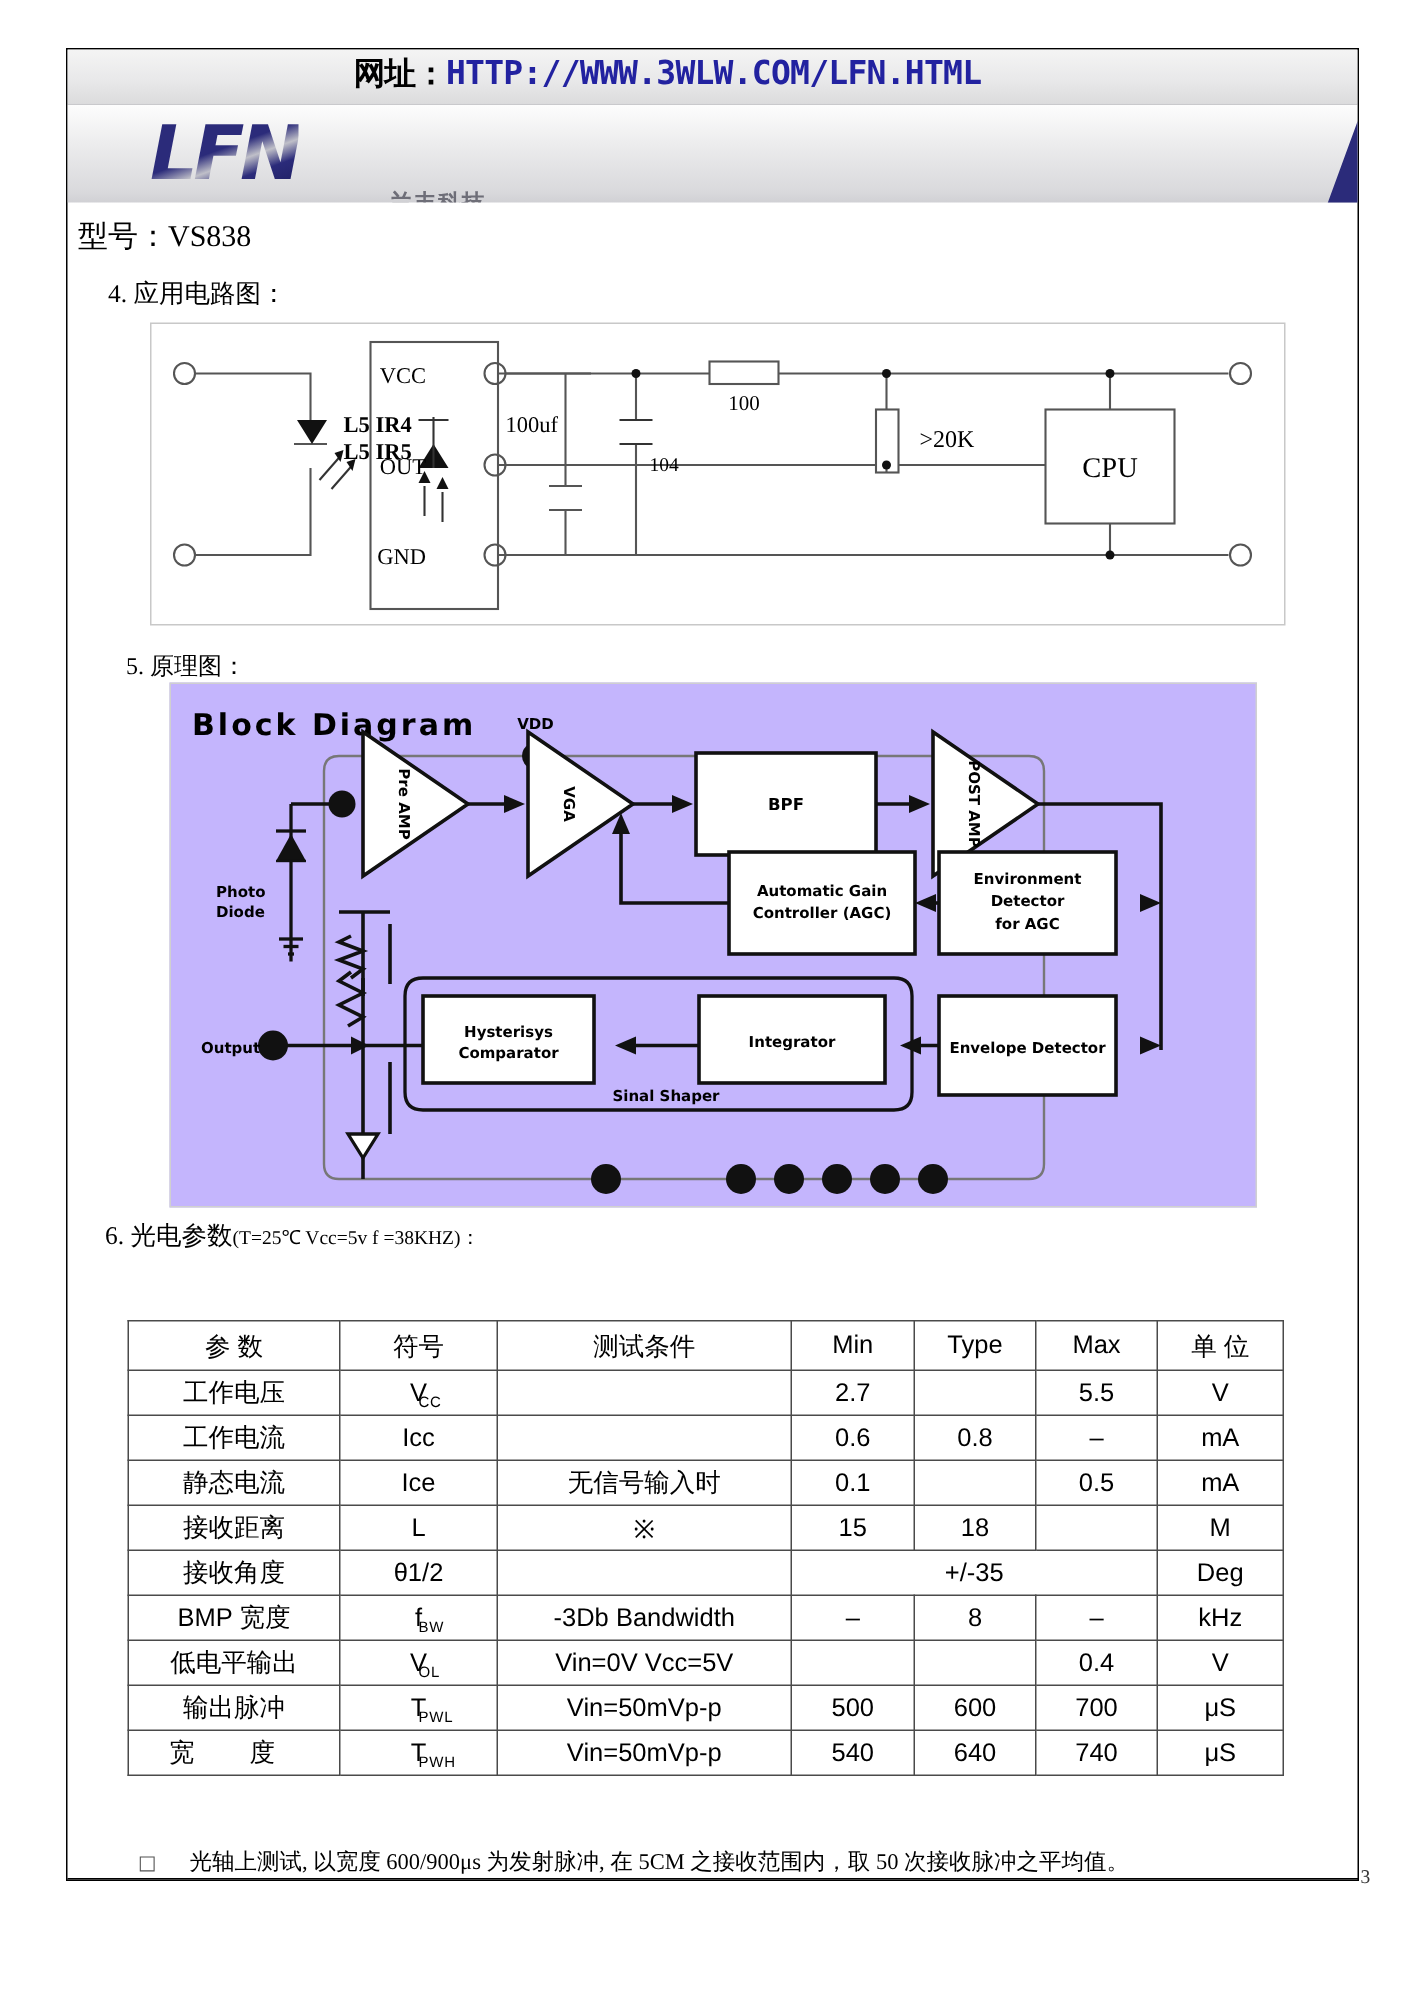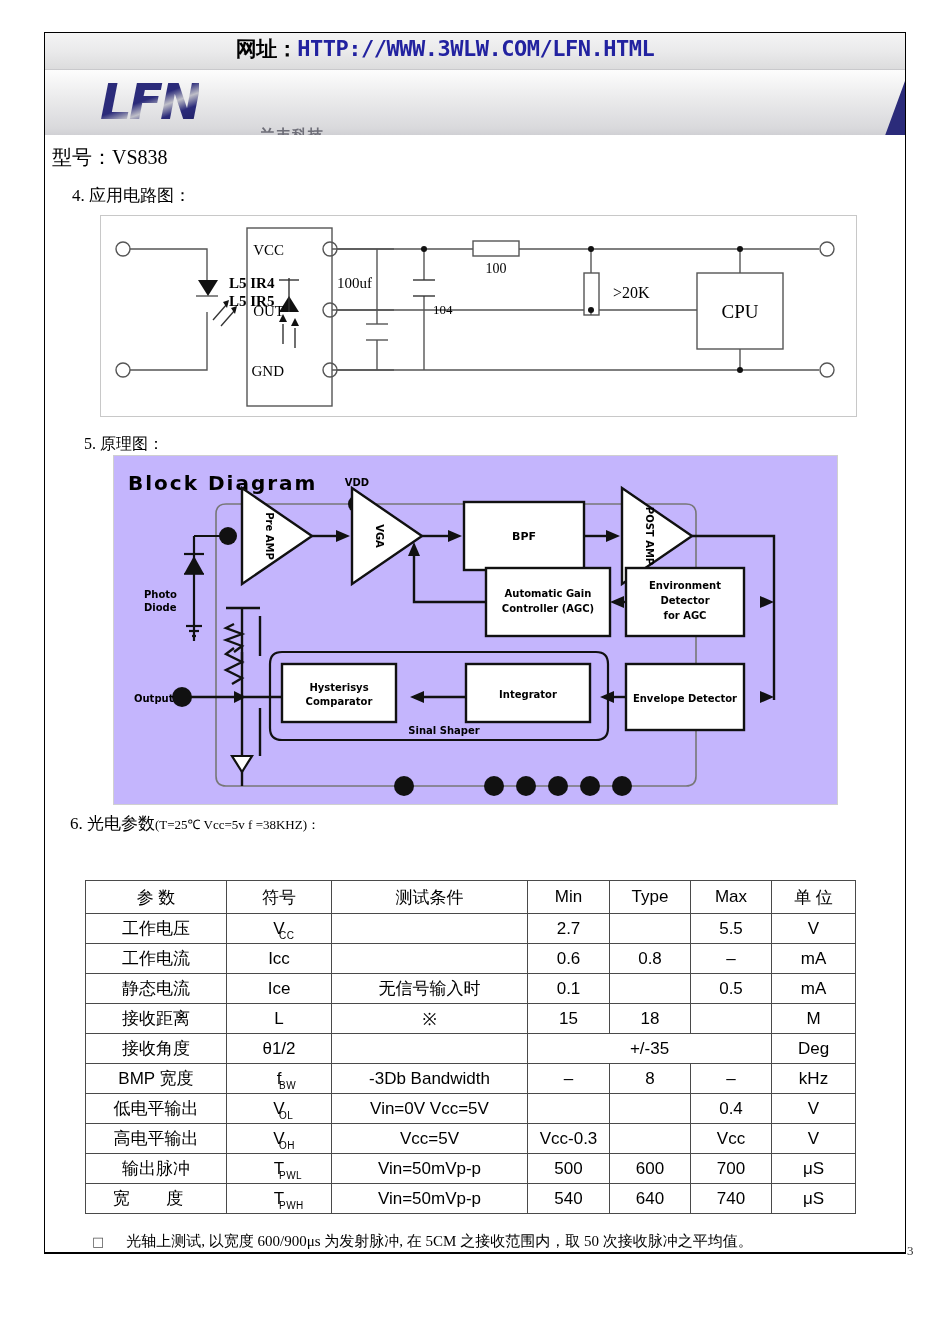--- a/index.html
+++ b/index.html
@@ -449,29 +449,20 @@
   <tr>
     <td class="c0">低电平输出</td>
     <td class="c1"><span class="sym"><span>V</span><span class="sub">OL</span></span></td>
     <td class="c2">Vin=0V  Vcc=5V</td>
     <td class="c3"></td>
     <td class="c4"></td>
     <td class="c5">0.4</td>
     <td class="c6">V</td>
   </tr>
 
-  <tr>
-    <td class="c0">高电平输出</td>
-    <td class="c1"><span class="sym"><span>V</span><span class="sub">OH</span></span></td>
-    <td class="c2">Vcc=5V</td>
-    <td class="c3">Vcc-0.3</td>
-    <td class="c4"></td>
-    <td class="c5">Vcc</td>
-    <td class="c6">V</td>
-  </tr>
 
   <tr>
     <td class="c0">输出脉冲</td>
     <td class="c1"><span class="sym"><span>T</span><span class="sub">PWL</span></span></td>
     <td class="c2">Vin=50mVp-p</td>
     <td class="c3">500</td>
     <td class="c4">600</td>
     <td class="c5">700</td>
     <td class="c6">μS</td>
   </tr>

